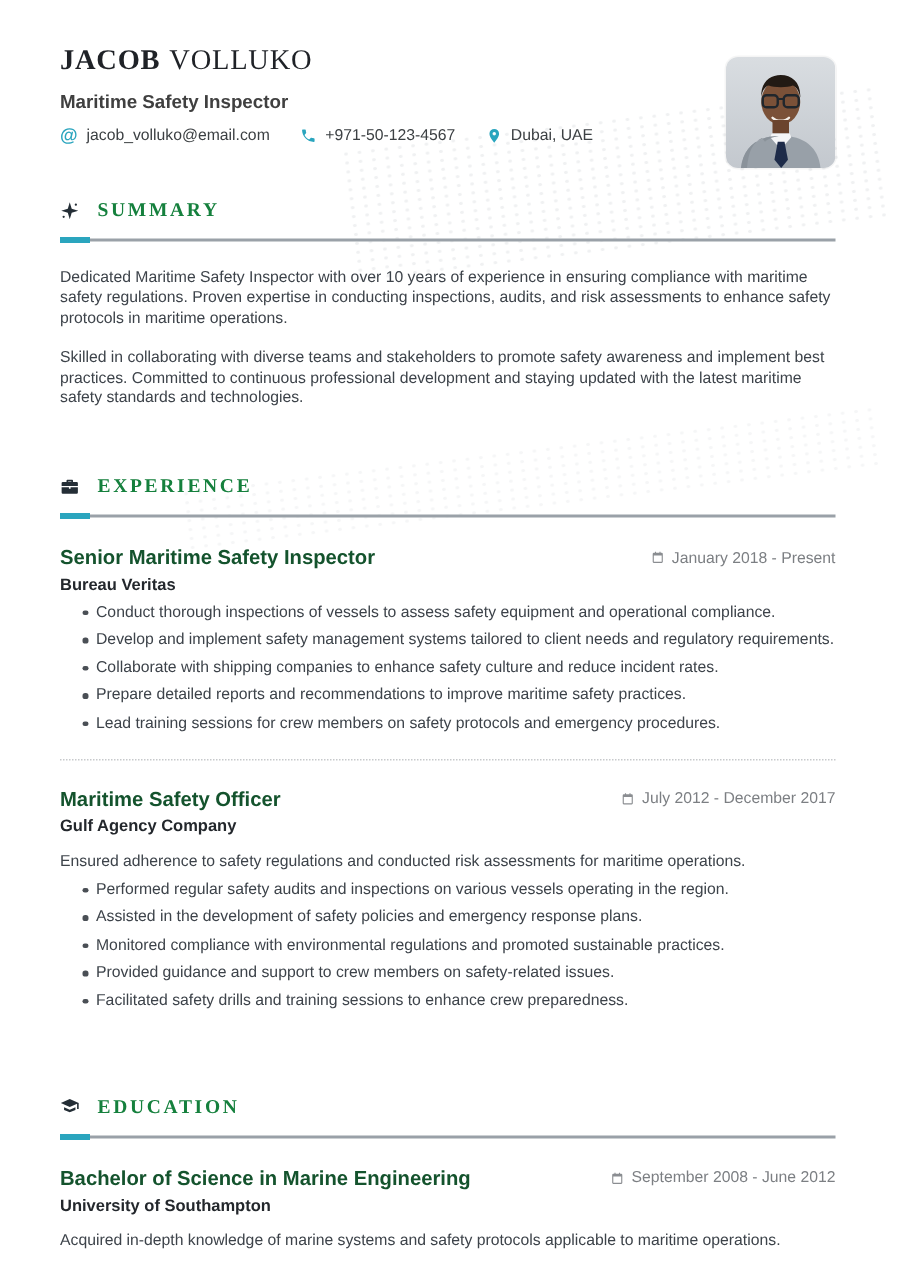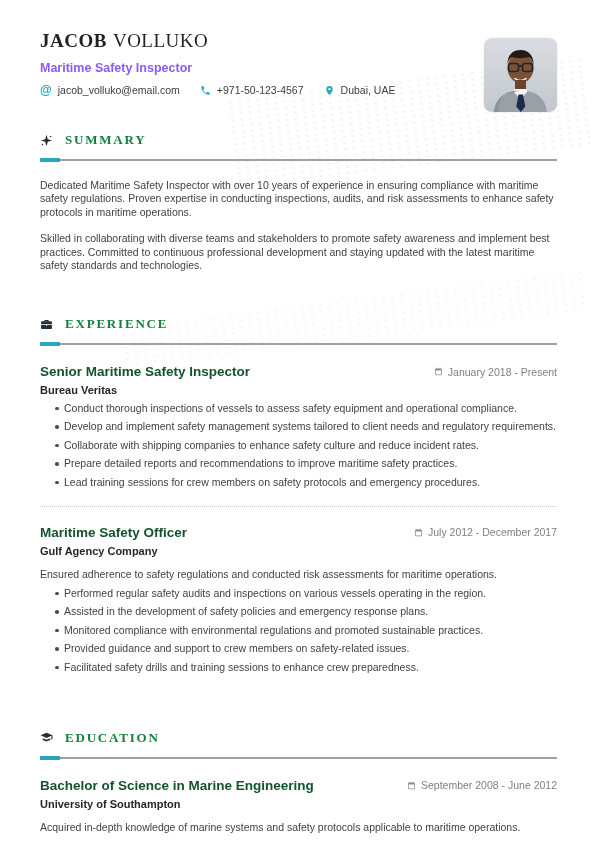--- a/index.html
+++ b/index.html
@@ -33,21 +33,21 @@
   .header { position: relative; }
   .name {
     font-family: "Liberation Serif", serif;
     font-size: 19px; letter-spacing: .5px; color: #1f2227;
   }
   .name .first { font-weight: 700; }
   .name .last  { font-weight: 400; margin-left: 6px; }
   .job-title {
     margin-top: 9px; font-size: 12.5px; font-weight: 700;
   }
-  .accent-text { color: #8b5cf6; }
+  .accent-text { color: #404040; }
   .contact-row {
     margin-top: 9px; display: flex; align-items: center; gap: 20px;
     font-size: 10.5px; color: #3c4043;
   }
   .contact-item { display: flex; align-items: center; gap: 6px; }
   .c-icon { color: #2aa5be; fill: #2aa5be; display: inline-flex; align-items: center; }
   .at-glyph { font-size: 12px; font-weight: 700; line-height: 1; }
   .photo {
     position: absolute; right: 0; top: 8px;
     width: 73px; height: 74px; border-radius: 8px; overflow: hidden;

